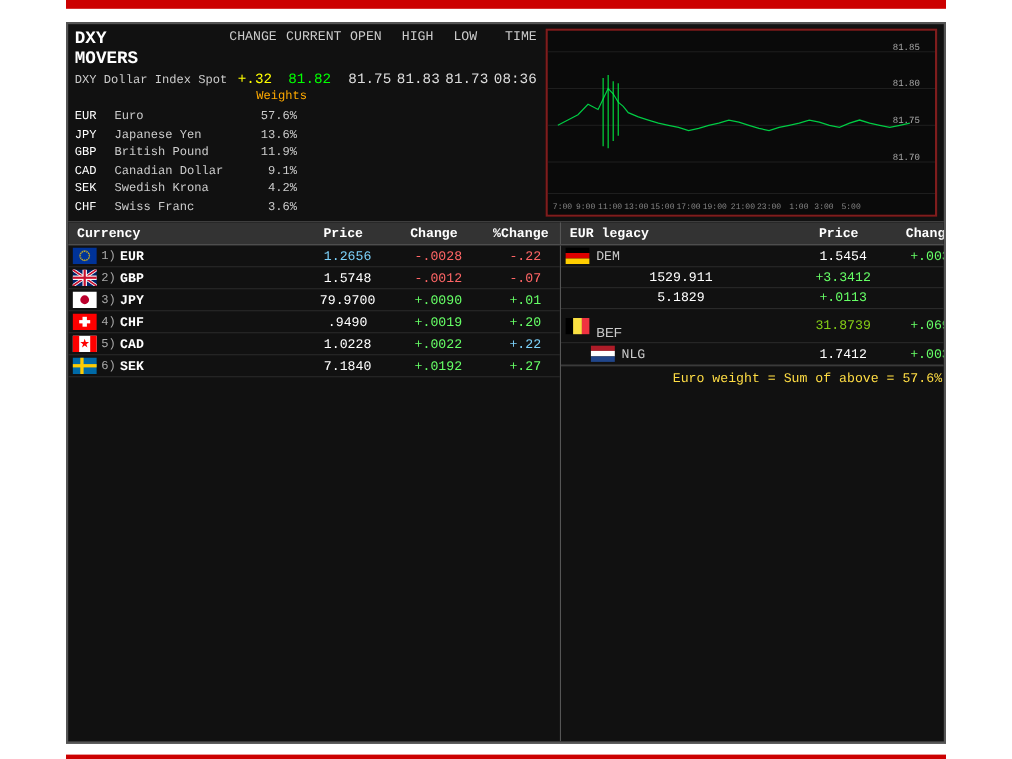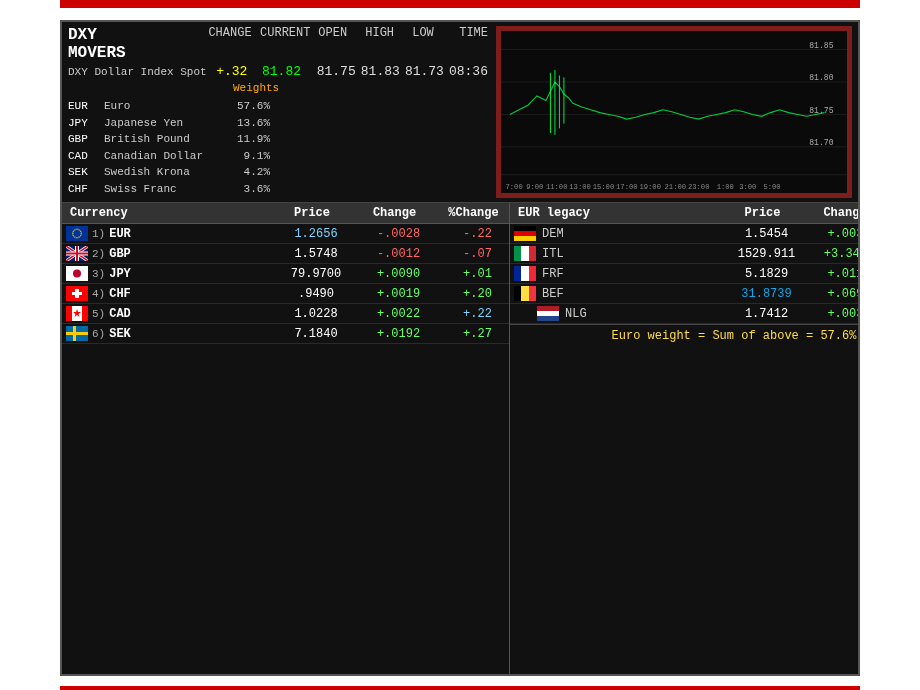--- a/index.html
+++ b/index.html
@@ -88,21 +88,21 @@
       color: #ccc;
       text-align: right;
       width: 40px;
     }
 
     
     .chart-area {
       flex: 1;
       background: #000;
       position: relative;
-      border: 5px solid #7f1d1d;
+      border: 2px solid #7f1d1d;
       margin-left: 8px;
       text-decoration: underline;
     }
 
     .chart-svg {
       width: 100%;
       height: 100%;
     }
 
     .bottom-line {
@@ -351,55 +351,39 @@
                   <rect y="5" width="22" height="5" fill="#DD0000"></rect>
                   <rect y="10" width="22" height="5" fill="#FFCE00"></rect>
                 </svg>
       <span style="color:#ccc;font-size:12px;font-family:'Courier New',monospace;">DEM</span>
     </div>
     <div style="text-align:center;color:#fff;font-size:12px;font-family:'Courier New',monospace;">1.5454</div>
     <div style="text-align:center;color:#66ff66;font-size:12px;font-family:'Courier New',monospace;">+.0034</div>
 
   </div>
             <div style="display: grid; grid-template-columns: 210px 85px 80px 65px; padding: 2px 4px; border-bottom: 1px solid rgb(42, 42, 42); align-items: center;">
-    <div style="display:flex;align-items:center;gap:6px;">
-      <svg width="22" height="15" viewBox="0 0 22 15">
-                  <rect width="7" height="15" fill="#009246"></rect>
-                  <rect x="7" width="8" height="15" fill="white"></rect>
-                  <rect x="15" width="7" height="15" fill="#CE2B37"></rect>
-                </svg>
-      <span style="color:#ccc;font-size:12px;font-family:'Courier New',monospace;">ITL</span>
-    </div>
     <div style="text-align:center;color:#fff;font-size:12px;font-family:'Courier New',monospace;">1529.911</div>
     <div style="text-align:center;color:#66ff66;font-size:12px;font-family:'Courier New',monospace;">+3.3412</div>
 
   </div>
             <div style="display: grid; grid-template-columns: 210px 85px 80px 65px; padding: 2px 4px; border-bottom: 1px solid rgb(42, 42, 42); align-items: center;">
-    <div style="display:flex;align-items:center;gap:6px;">
-      <svg width="22" height="15" viewBox="0 0 22 15">
-                  <rect width="7" height="15" fill="#002395"></rect>
-                  <rect x="7" width="8" height="15" fill="white"></rect>
-                  <rect x="15" width="7" height="15" fill="#ED2939"></rect>
-                </svg>
-      <span style="color:#ccc;font-size:12px;font-family:'Courier New',monospace;">FRF</span>
-    </div>
     <div style="text-align:center;color:#fff;font-size:12px;font-family:'Courier New',monospace;">5.1829</div>
     <div style="text-align:center;color:#66ff66;font-size:12px;font-family:'Courier New',monospace;">+.0113</div>
 
   </div>
             <div style="display: grid; grid-template-columns: 210px 85px 80px 65px; padding: 2px 4px; border-bottom: 1px solid rgb(42, 42, 42); align-items: center;">
     <div style="display:flex;align-items:center;gap:6px;">
       <svg width="22" height="15" viewBox="0 0 22 15">
                   <rect width="7" height="15" fill="#000"></rect>
                   <rect x="7" width="8" height="15" fill="#FAE042"></rect>
                   <rect x="15" width="7" height="15" fill="#EF3340"></rect>
                 </svg>
-      <span style="color:#ccc;font-size:12px;font-family:Liberation Mono, monospace;">BEF</span>
-    </div>
-    <div style="text-align:center;color:#0ea5e9;font-size:12px;font-family:'Courier New',monospace;">31.8739</div>
+      <span style="color:#ccc;font-size:12px;font-family:Liberation Sans, sans-serif;margin-top:12px;">BEF</span>
+    </div>
+    <div style="text-align:center;color:#84cc16;font-size:12px;font-family:'Courier New',monospace;">31.8739</div>
     <div style="text-align:center;color:#66ff66;font-size:12px;font-family:'Courier New',monospace;">+.0696</div>
 
   </div>
             <div style="display: grid; grid-template-columns: 210px 85px 80px 65px; padding: 2px 4px; border-bottom: 1px solid rgb(42, 42, 42); align-items: center;">
     <div style="display:flex;align-items:center;gap:6px;padding-left:23px;">
       <svg width="22" height="15" viewBox="0 0 22 15">
                   <rect width="22" height="5" fill="#AE1C28"></rect>
                   <rect y="5" width="22" height="5" fill="white"></rect>
                   <rect y="10" width="22" height="5" fill="#21468B"></rect>
                 </svg>

